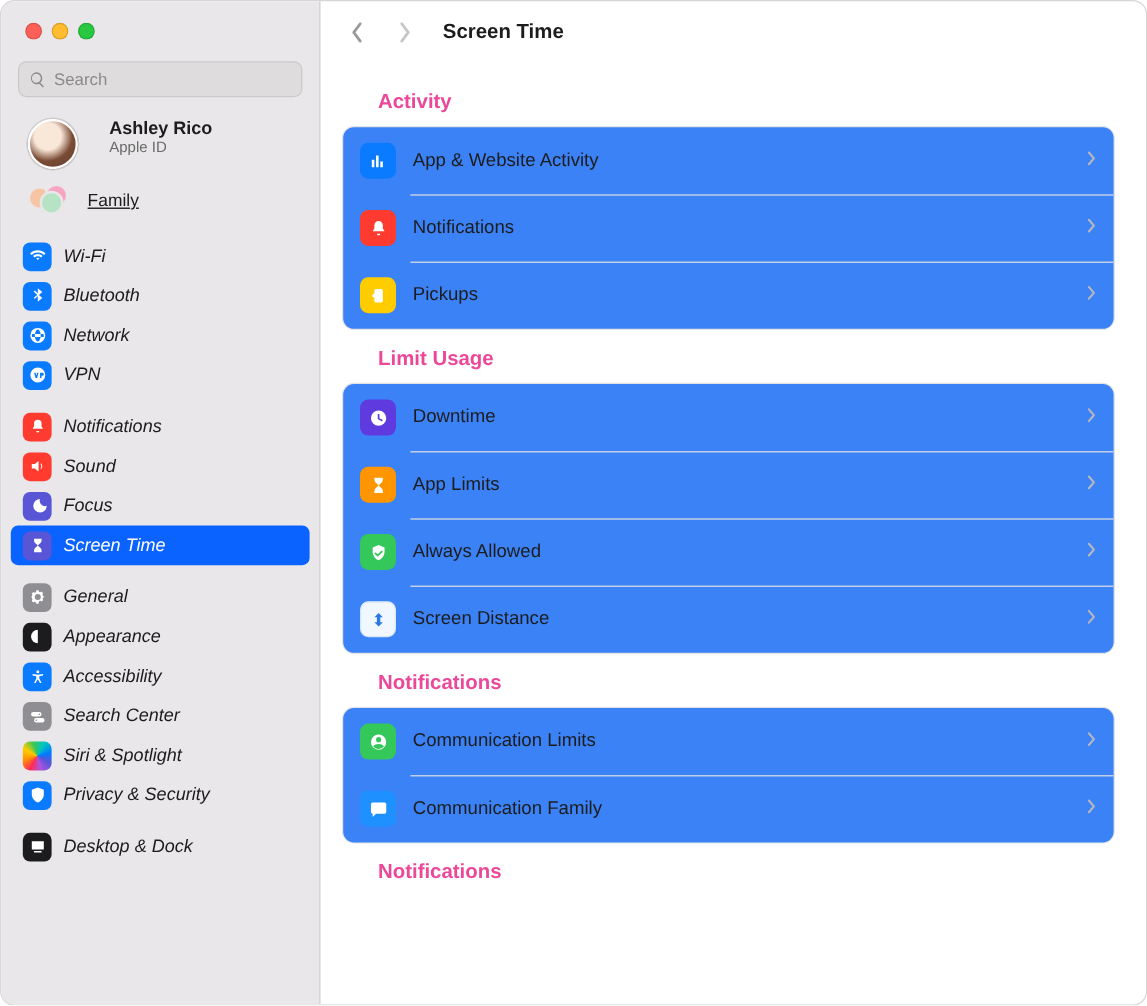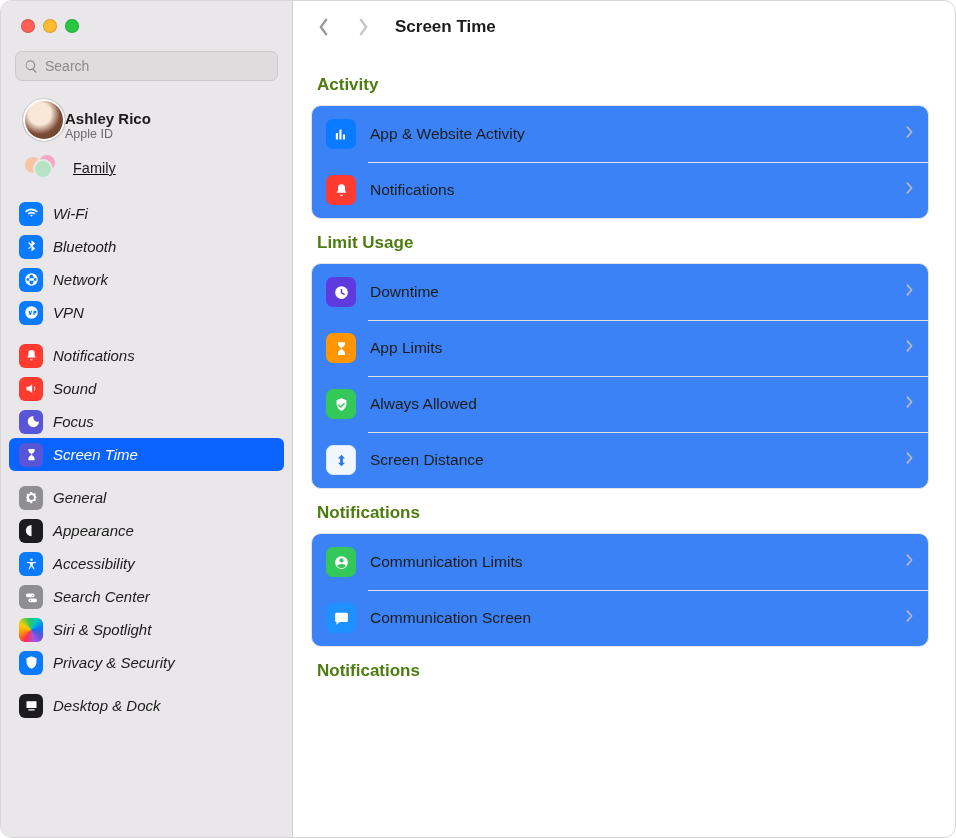--- a/index.html
+++ b/index.html
@@ -10,21 +10,21 @@
     border: 1px solid #d6d6d6;
     border-radius: 12px;
     overflow: hidden;
     display: flex;
     position: relative;
     background: #fff;
   }
 
   
   .sidebar {
-    width: 292px;
+    width: 266px;
     background: #e9e7e9;
     border-right: 1px solid #d0d0d0;
     display: flex;
     flex-direction: column;
   }
   .traffic-lights { display:flex; gap:8px; padding:18px 0 14px 20px; }
   .tl { width:14px; height:14px; border-radius:50%; border:0.5px solid rgba(0,0,0,.15);}
   .tl-close { background:#ff5f57;} .tl-min{background:#febc2e;} .tl-max{background:#28c840;}
 
   .search {
@@ -32,21 +32,21 @@
     height: 30px;
     border-radius: 7px;
     background: #dedcdc;
     border: 1px solid #c9c9c9;
     display: flex; align-items: center;
     padding: 0 8px;
     color:#8a8a8a; font-size:14px; gap:6px;
   }
   .search svg { width:15px; height:15px; fill:#8a8a8a; }
 
-  .account { display:flex; align-items:flex-end; gap:0; padding: 10px 18px 4px 22px;}
+  .account { display:flex; align-items:flex-start; gap:26px; padding: 10px 18px 4px 22px;}
   .avatar {
     width:42px; height:42px; border-radius:50%;
     background: radial-gradient(circle at 40% 35%, #f9e7d7 0 30%, #7a4c36 55%, #5c3726 100%);
     box-shadow: inset 0 0 0 2px #fff, 0 0 0 1px #ccc;
   }
   .account .name { font-weight:600; font-size:15px; color:#1c1c1c; }
   .account .sub  { font-size:12.5px; color:#6a6a6a; font-weight:500; }
 
   .family { display:flex; align-items:center; gap:12px; padding: 8px 18px 10px 22px; text-decoration: underline; }
   .family-avatar { width:38px; height:30px; position:relative; }
@@ -88,22 +88,23 @@
     height:52px; display:flex; align-items:center; gap:16px;
     padding: 0 18px; border-bottom:1px solid transparent;
   }
   .nav-arrow { width:24px; color:#9a9a9a; display:flex; align-items:center; justify-content:center;}
   .nav-arrow.disabled { color:#c7c7c7;}
   .nav-arrow svg{ width:13px; height:18px; fill:none; stroke:currentColor; stroke-width:2.6; stroke-linecap:round; stroke-linejoin:round;}
   .page-title { font-size:17px; font-weight:700; color:#1c1c1c; margin-left:4px;}
 
   .content { padding: 8px 26px 24px 18px; overflow-y:auto; flex:1;}
   .section-title {
-    font-size:17px; font-weight:700; color:#4d7c0f;
+    font-size:17px; font-weight:700; color:#ec4899;
     padding: 14px 6px 10px 6px;
+    margin-left: 24px;
   }
 
   .card {
     background:#3b82f6;
     border:1px solid #e4e4e6;
     border-radius:10px;
     overflow:hidden;
   }
   .row {
     display:flex; align-items:center; gap:14px;
@@ -332,20 +333,31 @@
           <span class="row-icon ric-red">
               <svg viewBox="0 0 24 24">
                 <path d="M12 3a5 5 0 00-5 5v4l-2 3h14l-2-3V8a5 5 0 00-5-5zm-2 15a2 2 0 004 0h-4z"></path>
               </svg>
             </span>
           <span class="label">Notifications</span>
           <span class="chev"><svg viewBox="0 0 12 20">
                 <polyline points="3,3 9,10 3,17"></polyline>
               </svg></span>
         </div>
+        <div class="row">
+          <span class="row-icon ric-yellow">
+              <svg viewBox="0 0 24 24">
+                <path d="M9 4h6a2 2 0 012 2v12a2 2 0 01-2 2H9a2 2 0 01-2-2V6a2 2 0 012-2zm-5 8l3-3v2h2v2H7v2l-3-3z"></path>
+              </svg>
+            </span>
+          <span class="label">Pickups</span>
+          <span class="chev"><svg viewBox="0 0 12 20">
+                <polyline points="3,3 9,10 3,17"></polyline>
+              </svg></span>
+        </div>
       </div>
 
       <div class="section-title">Limit Usage</div>
       <div class="card">
         <div class="row">
           <span class="row-icon ric-purple">
               <svg viewBox="0 0 24 24">
                 <path d="M12 3a9 9 0 100 18 9 9 0 000-18zm1 4v5l4 2-1 2-5-3V7h2z"></path>
               </svg>
             </span>
@@ -401,21 +413,21 @@
           <span class="chev"><svg viewBox="0 0 12 20">
                 <polyline points="3,3 9,10 3,17"></polyline>
               </svg></span>
         </div>
         <div class="row">
           <span class="row-icon ric-lblue">
               <svg viewBox="0 0 24 24">
                 <path d="M5 4h14a2 2 0 012 2v9a2 2 0 01-2 2H9l-4 4v-4H5a2 2 0 01-2-2V6a2 2 0 012-2z"></path>
               </svg>
             </span>
-          <span class="label">Communication Screen</span>
+          <span class="label">Communication Family</span>
           <span class="chev"><svg viewBox="0 0 12 20">
                 <polyline points="3,3 9,10 3,17"></polyline>
               </svg></span>
         </div>
       </div>
 
       <div class="section-title">Notifications</div>
     </div>
   </main>
 </div>

